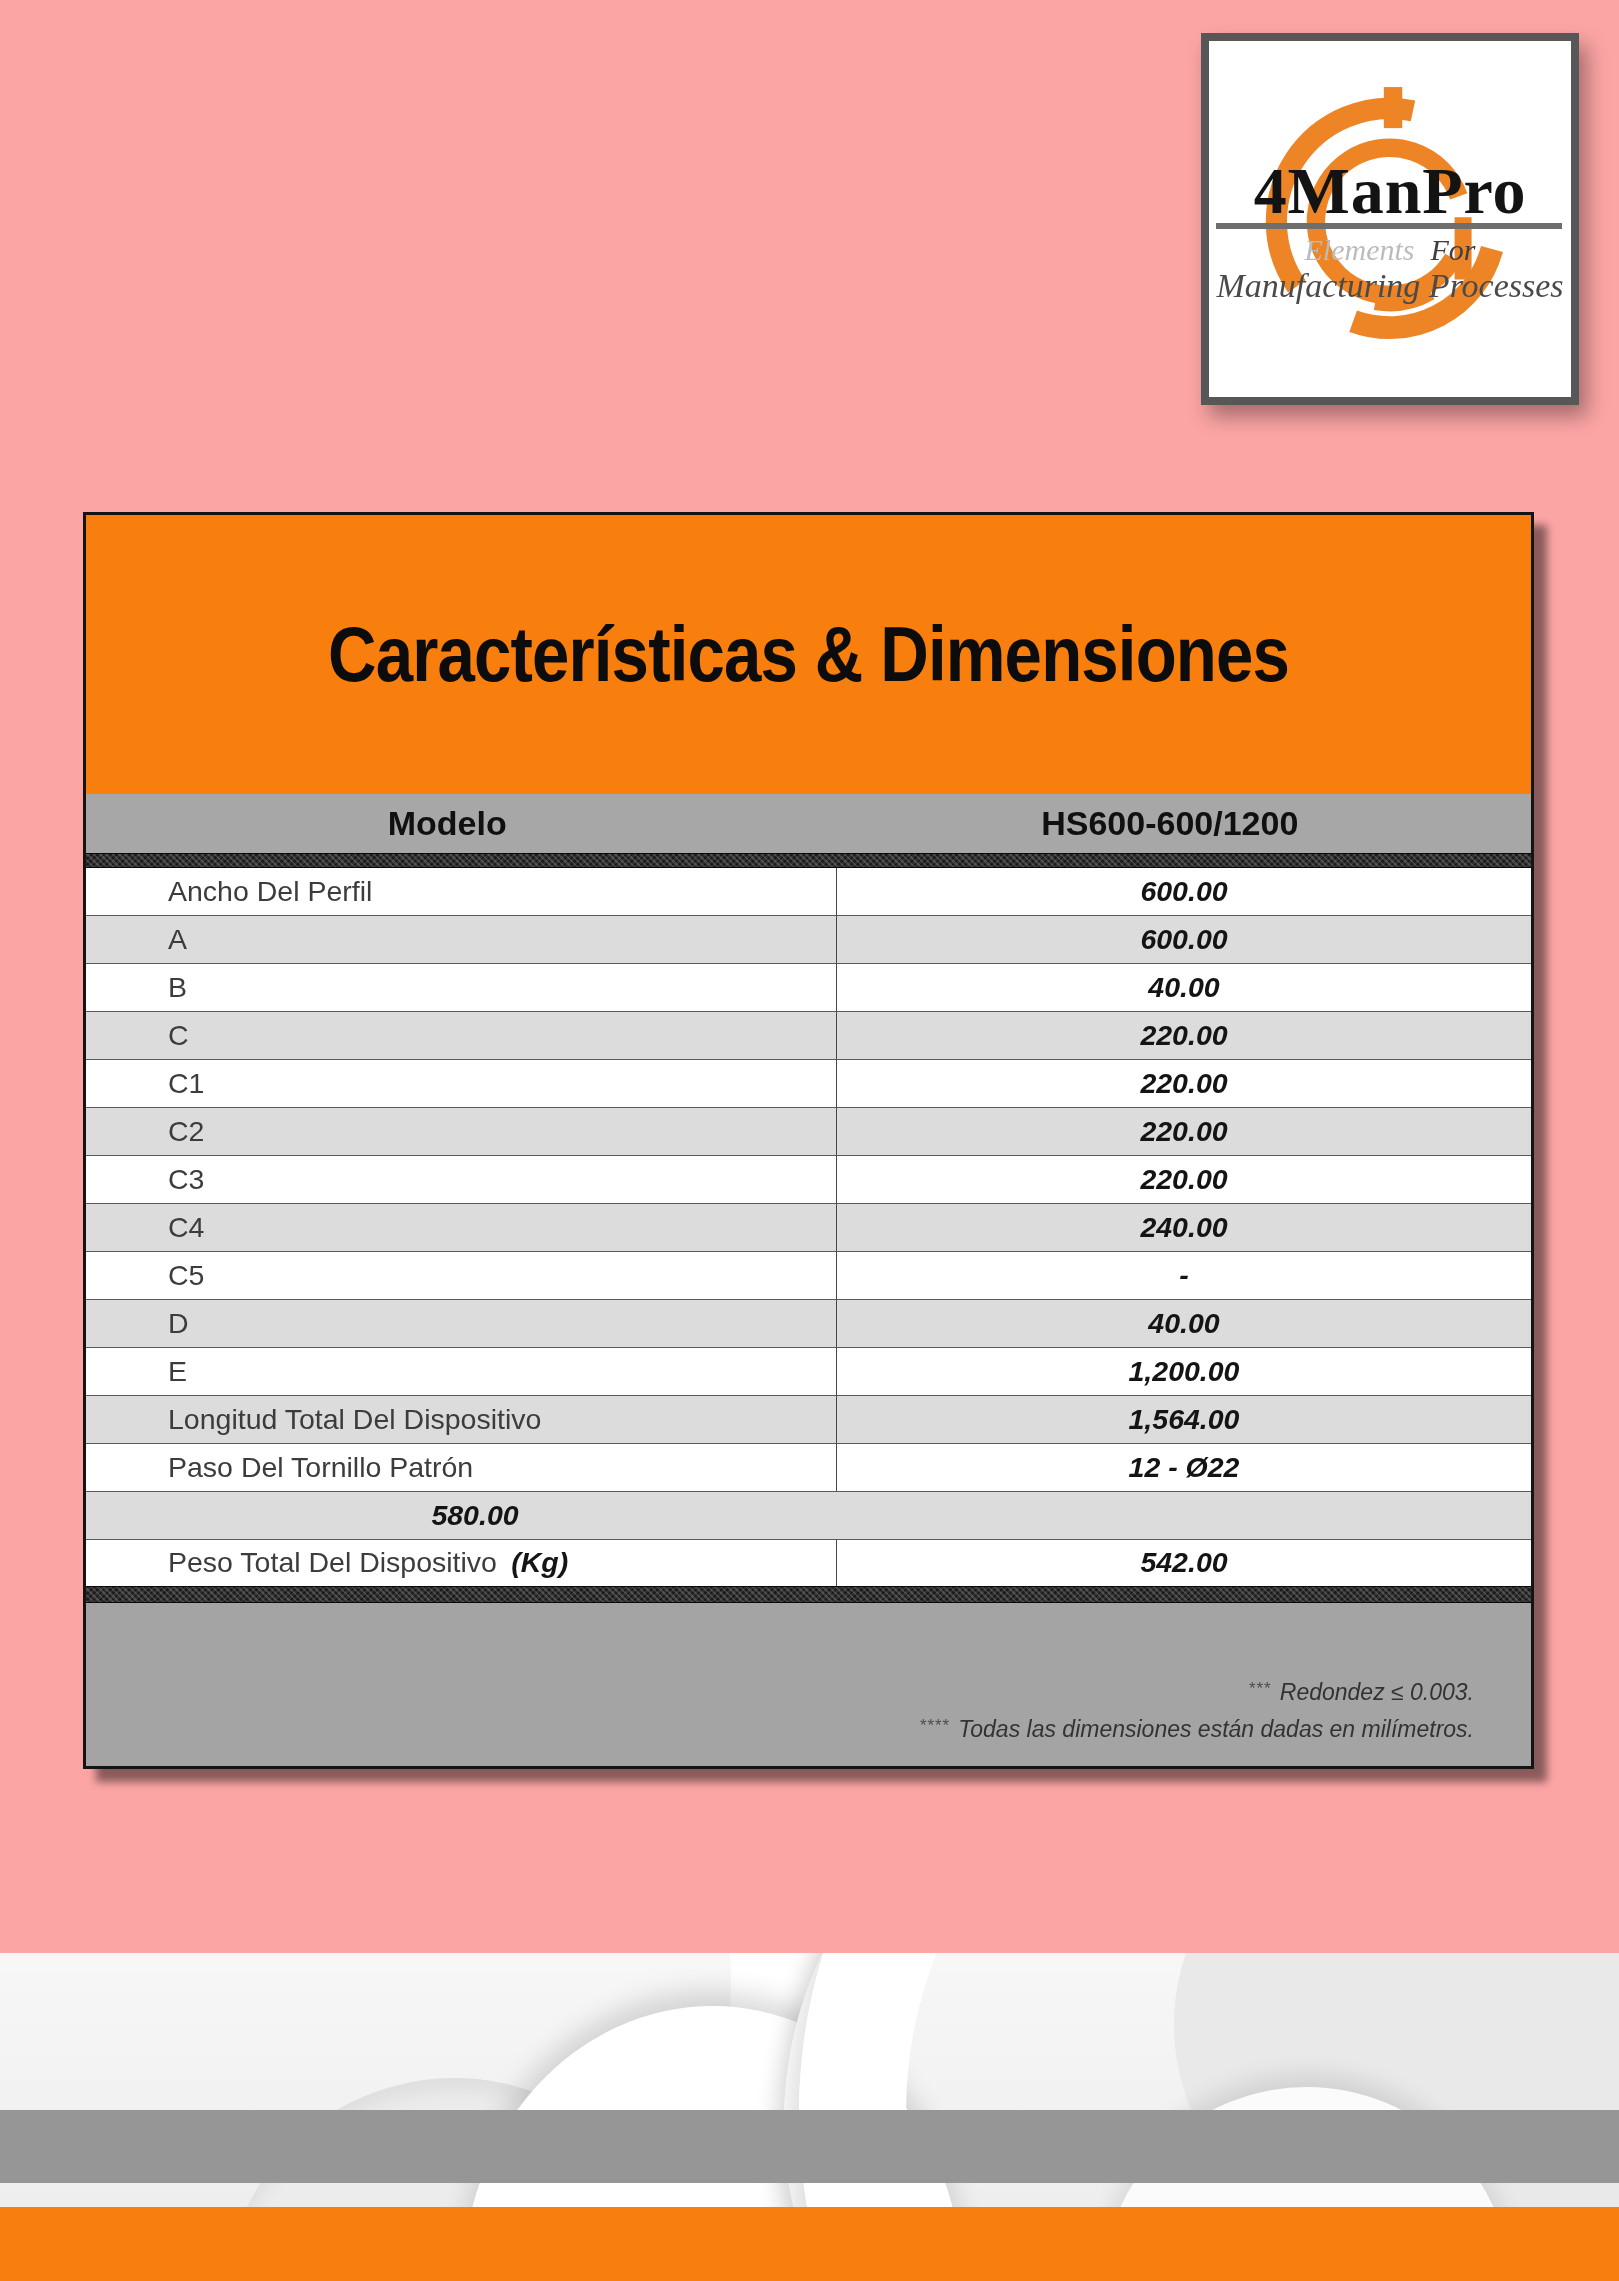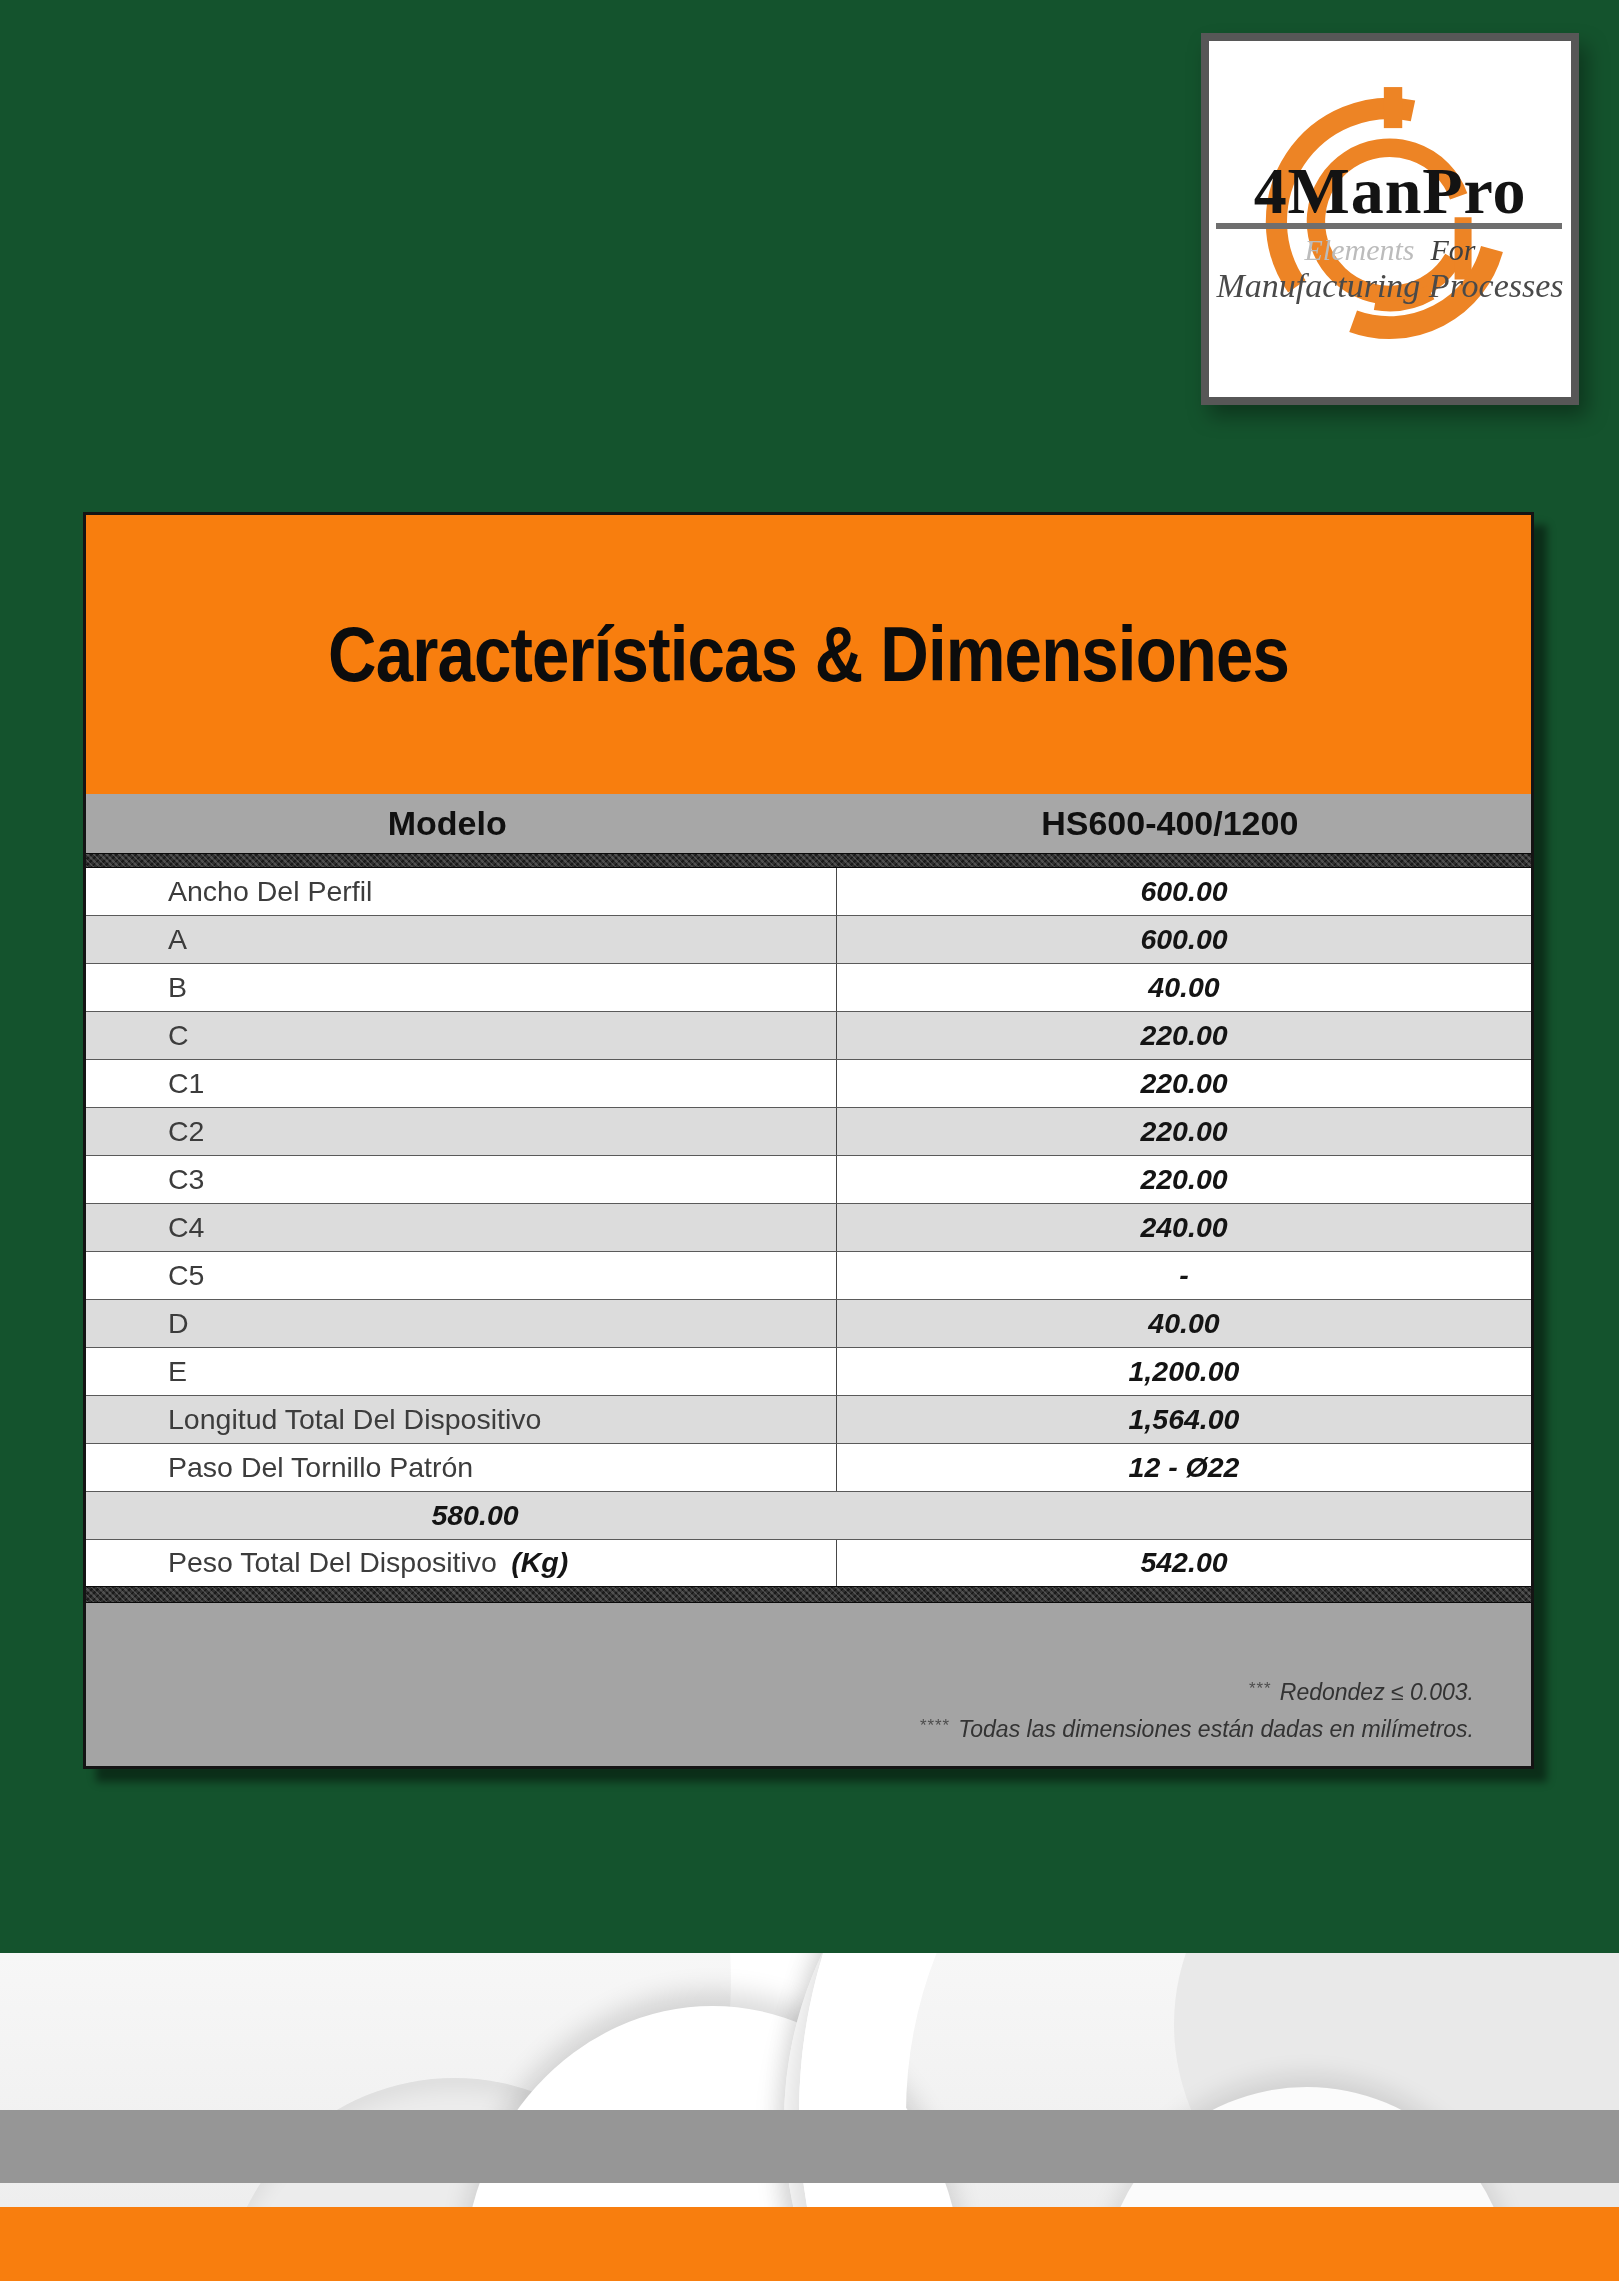--- a/index.html
+++ b/index.html
@@ -1,16 +1,16 @@
 <!DOCTYPE html>
 <html style="--orange: #F87E0E; --logo_orange: #ED8425; --model_gray: #A7A7A7; --alt_row_gray: #DCDCDC; --footer_gray: #A4A4A4; --bottom_gray: #969696;font-size:14.3px"><head>
 <meta charset="utf-8">
 <style>
   html,body{margin:0;padding:0;background:#ffffff;}
-  .page{position:relative;width:1619px;height:2281px;background:#14532d;overflow:hidden;
+  .page{position:relative;width:1619px;height:2281px;background:#fca5a5;overflow:hidden;
         font-family:"Liberation Sans",sans-serif;}
 
   
   .logo-frame{position:absolute;left:1201px;top:33px;width:362px;height:356px;background:#ffffff;
               border:8px solid #575757;box-shadow:8px 11.6px 19.6px rgba(0,0,0,0.35);}
   .logo-mark{position:absolute;left:39px;top:39px;width:283px;height:283px;}
   .logo-mark path{fill:none;stroke:var(--logo_orange);}
   .logo-mark rect{fill:var(--logo_orange);}
   .brand{position:absolute;left:0;top:112px;width:100%;text-align:center;
          font-family:"Liberation Serif",serif;font-weight:700;font-size:66px;color:#131313;letter-spacing:0.9px;}
@@ -91,21 +91,21 @@
     </div>
     <div class="tagline2">Manufacturing Processes</div>
   </div>
 
   <div class="card">
     <div class="card-header">
       <div class="card-title">Características &amp; Dimensiones</div>
     </div>
     <div class="model-row">
       <div class="model-cell">Modelo</div>
-      <div class="model-cell">HS600-400/1200</div>
+      <div class="model-cell">HS600-600/1200</div>
     </div>
     <div class="hatch"></div>
     <div class="spec-table">
         <div class="trow">
           <div class="cell-label">
             <span>Ancho Del Perfil</span>
           </div>
           <div class="cell-value">600.00</div>
         </div>
         <div class="trow">

